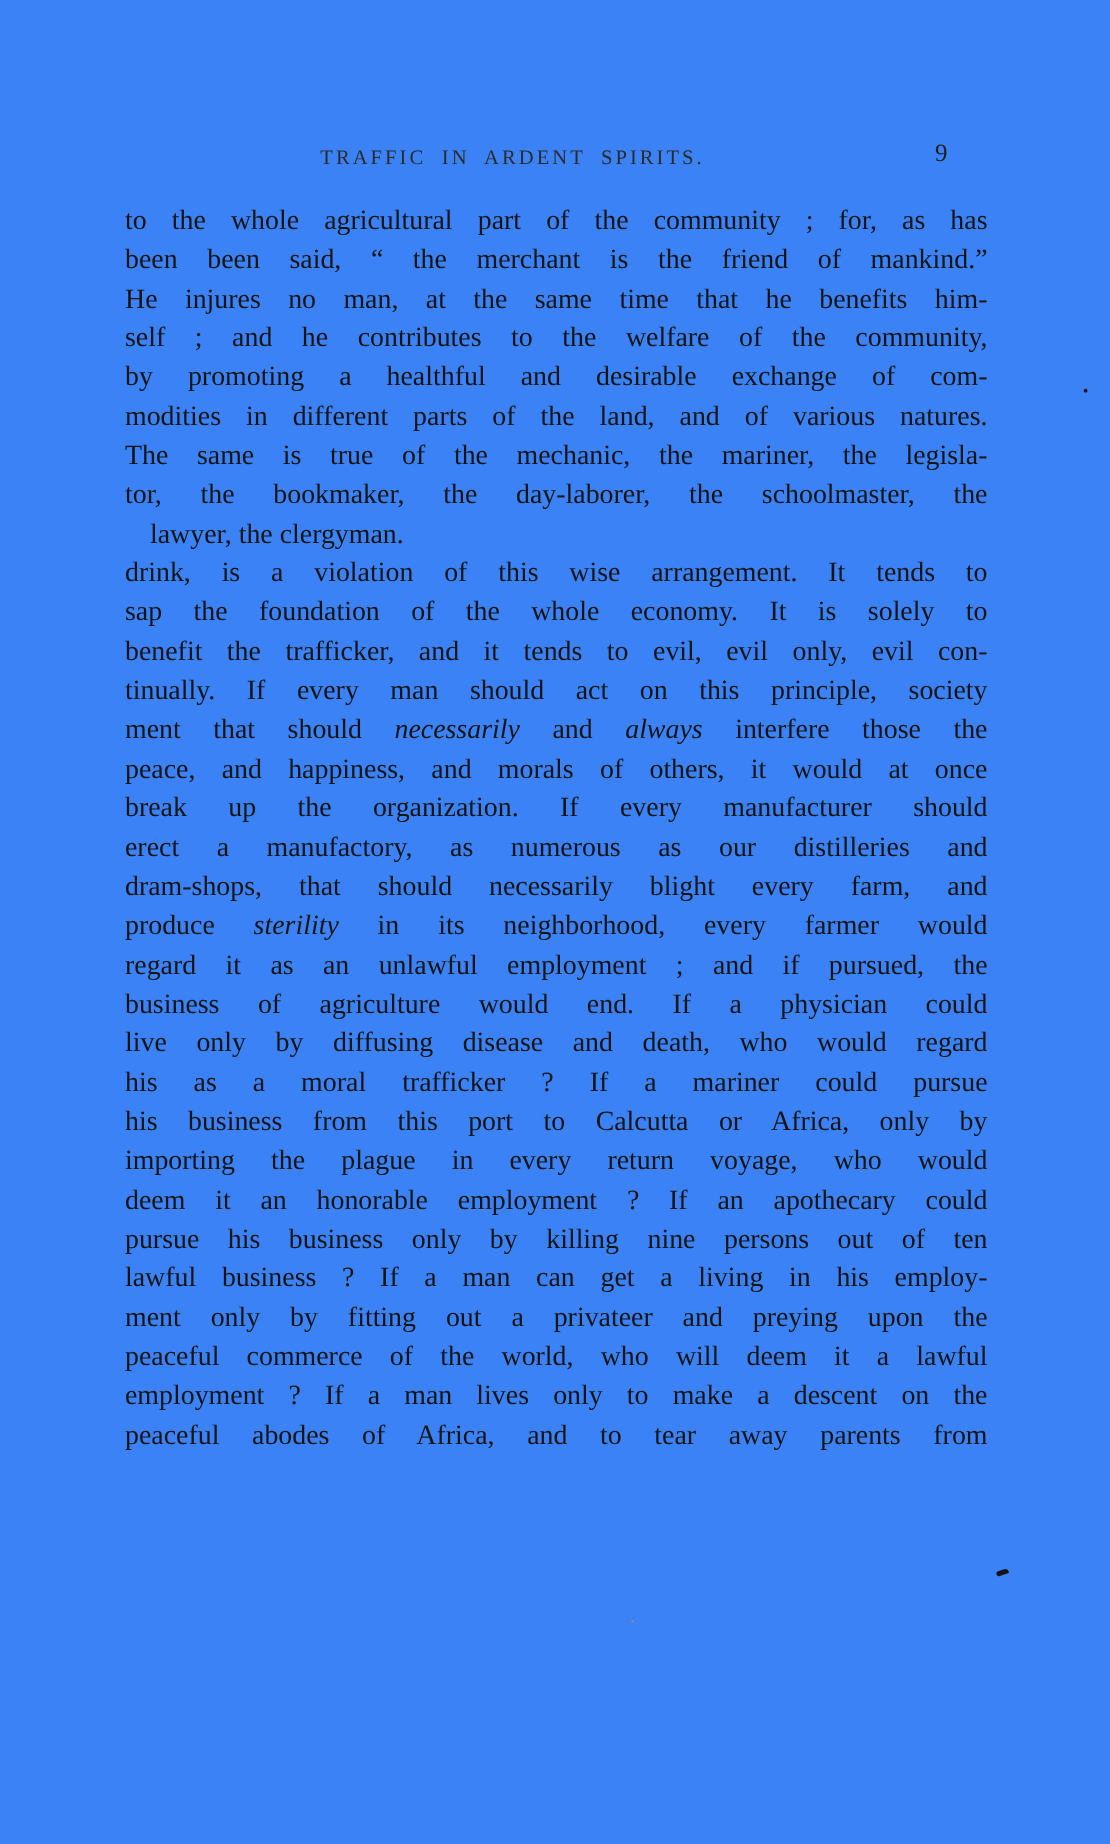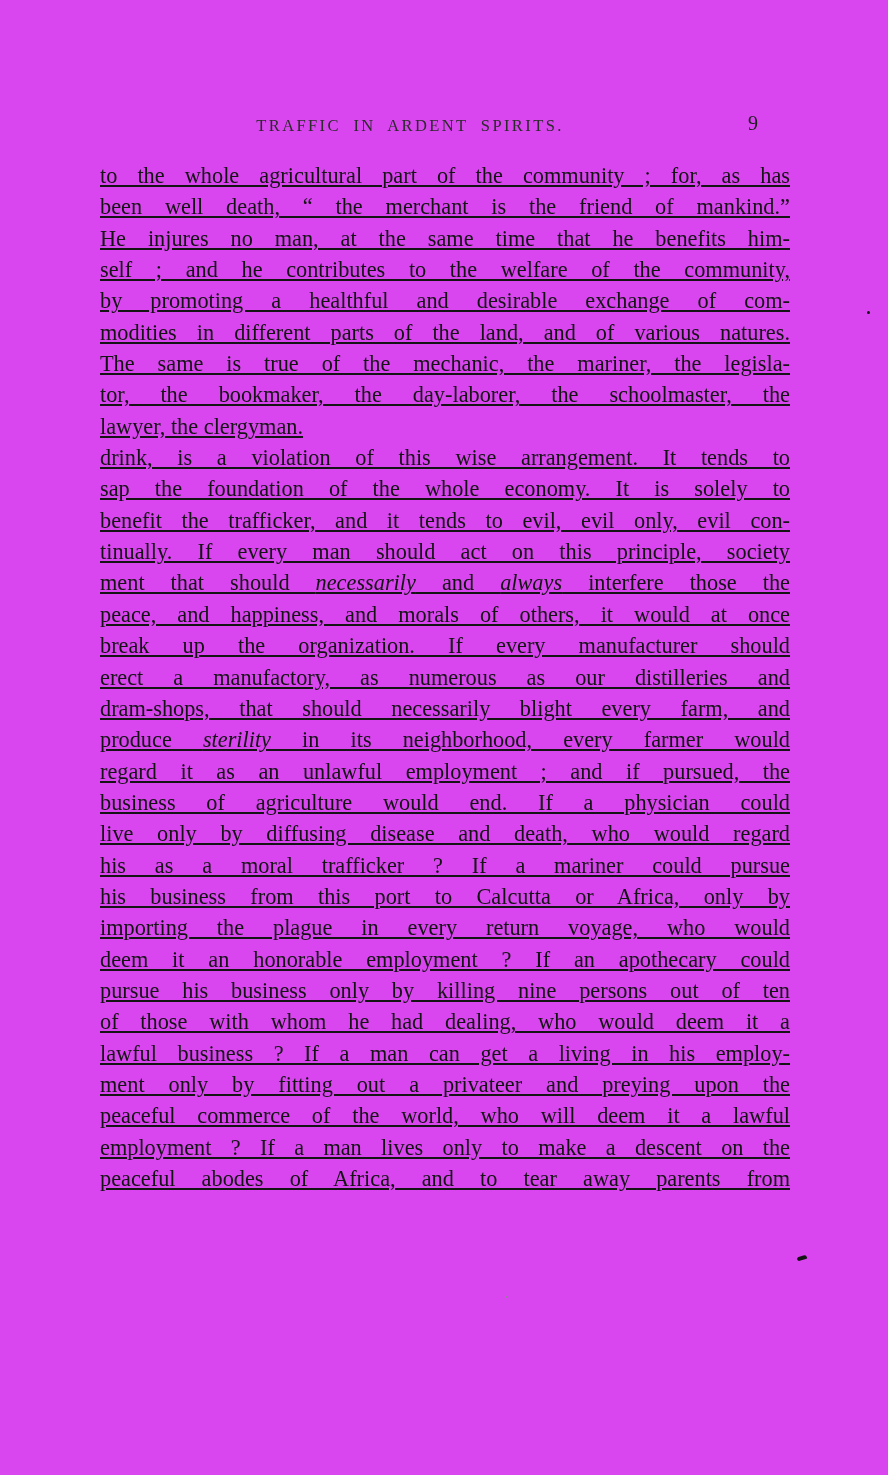--- a/index.html
+++ b/index.html
@@ -11,21 +11,21 @@
     height: 1475px;
     background: #ffffff;
     position: relative;
     overflow: hidden;
     font-family: "Liberation Serif", serif;
     color: #161616;
   }
   .page {
     position: absolute;
     inset: 0;
-    background: #d946ef;
+    background: #3b82f6;
   }
   .running-head {
     position: absolute;
     top: 116px;
     left: 100px;
     width: 620px;
     text-align: center;
     font-size: 16.5px;
     letter-spacing: 2.4px;
     word-spacing: 6px;
@@ -43,25 +43,25 @@
     top: 160px;
     left: 100px;
     width: 690px;
     font-size: 22.3px;
     line-height: 31.35px;
     color: #141414;
   }
   .line {
     text-align: justify;
     text-align-last: justify;
-    text-decoration: underline;
   }
   .line.nojust {
     text-align: right;
     text-align-last: left;
+    margin-left: 20px;
   }
   .line.indent {
     text-indent: 36px;
   }
   .it {
     font-style: italic;
   }
   .speck {
     position: absolute;
     background: #141414;
@@ -94,21 +94,21 @@
 <body>
 
 <div class="page">
 
   <div class="running-head">TRAFFIC IN ARDENT SPIRITS.</div>
 
   <div class="page-number">9</div>
 
   <div class="body-text">
       <div class="line"><span>to the whole agricultural part of the community ; for, as has</span></div>
-      <div class="line"><span>been well death, “ the merchant is the friend of mankind.”</span></div>
+      <div class="line"><span>been been said, “ the merchant is the friend of mankind.”</span></div>
       <div class="line"><span>He injures no man, at the same time that he benefits him-</span></div>
       <div class="line"><span>self ; and he contributes to the welfare of the community,</span></div>
       <div class="line"><span>by promoting a healthful and desirable exchange of com-</span></div>
       <div class="line"><span>modities in different parts of the land, and of various natures.</span></div>
       <div class="line"><span>The same is true of the mechanic, the mariner, the legisla-</span></div>
       <div class="line"><span>tor, the bookmaker, the day-laborer, the schoolmaster, the</span></div>
       <div class="line nojust"><span>lawyer, the clergyman.</span></div>
       <div class="line"><span>drink, is a violation of this wise arrangement.  It tends to</span></div>
       <div class="line"><span>sap the foundation of the whole economy.  It is solely to</span></div>
       <div class="line"><span>benefit the trafficker, and it tends to evil, evil only, evil con-</span></div>
@@ -120,21 +120,20 @@
       <div class="line"><span>dram-shops, that should necessarily blight every farm, and</span></div>
       <div class="line"><span>produce </span><span class="it">sterility</span><span> in its neighborhood, every farmer would</span></div>
       <div class="line"><span>regard it as an unlawful employment ; and if pursued, the</span></div>
       <div class="line"><span>business of agriculture would end.  If a physician could</span></div>
       <div class="line"><span>live only by diffusing disease and death, who would regard</span></div>
       <div class="line"><span>his as a moral trafficker ?  If a mariner could pursue</span></div>
       <div class="line"><span>his business from this port to Calcutta or Africa, only by</span></div>
       <div class="line"><span>importing the plague in every return voyage, who would</span></div>
       <div class="line"><span>deem it an honorable employment ?  If an apothecary could</span></div>
       <div class="line"><span>pursue his business only by killing nine persons out of ten</span></div>
-      <div class="line"><span>of those with whom he had dealing, who would deem it a</span></div>
       <div class="line"><span>lawful business ?  If a man can get a living in his employ-</span></div>
       <div class="line"><span>ment only by fitting out a privateer and preying upon the</span></div>
       <div class="line"><span>peaceful commerce of the world, who will deem it a lawful</span></div>
       <div class="line"><span>employment ?  If a man lives only to make a descent on the</span></div>
       <div class="line"><span>peaceful abodes of Africa, and to tear away parents from</span></div>
     </div>
 
   <div class="speck speck-comma"></div>
   <div class="speck speck-dot-right"></div>
   <div class="speck speck-dot-bottom"></div>

